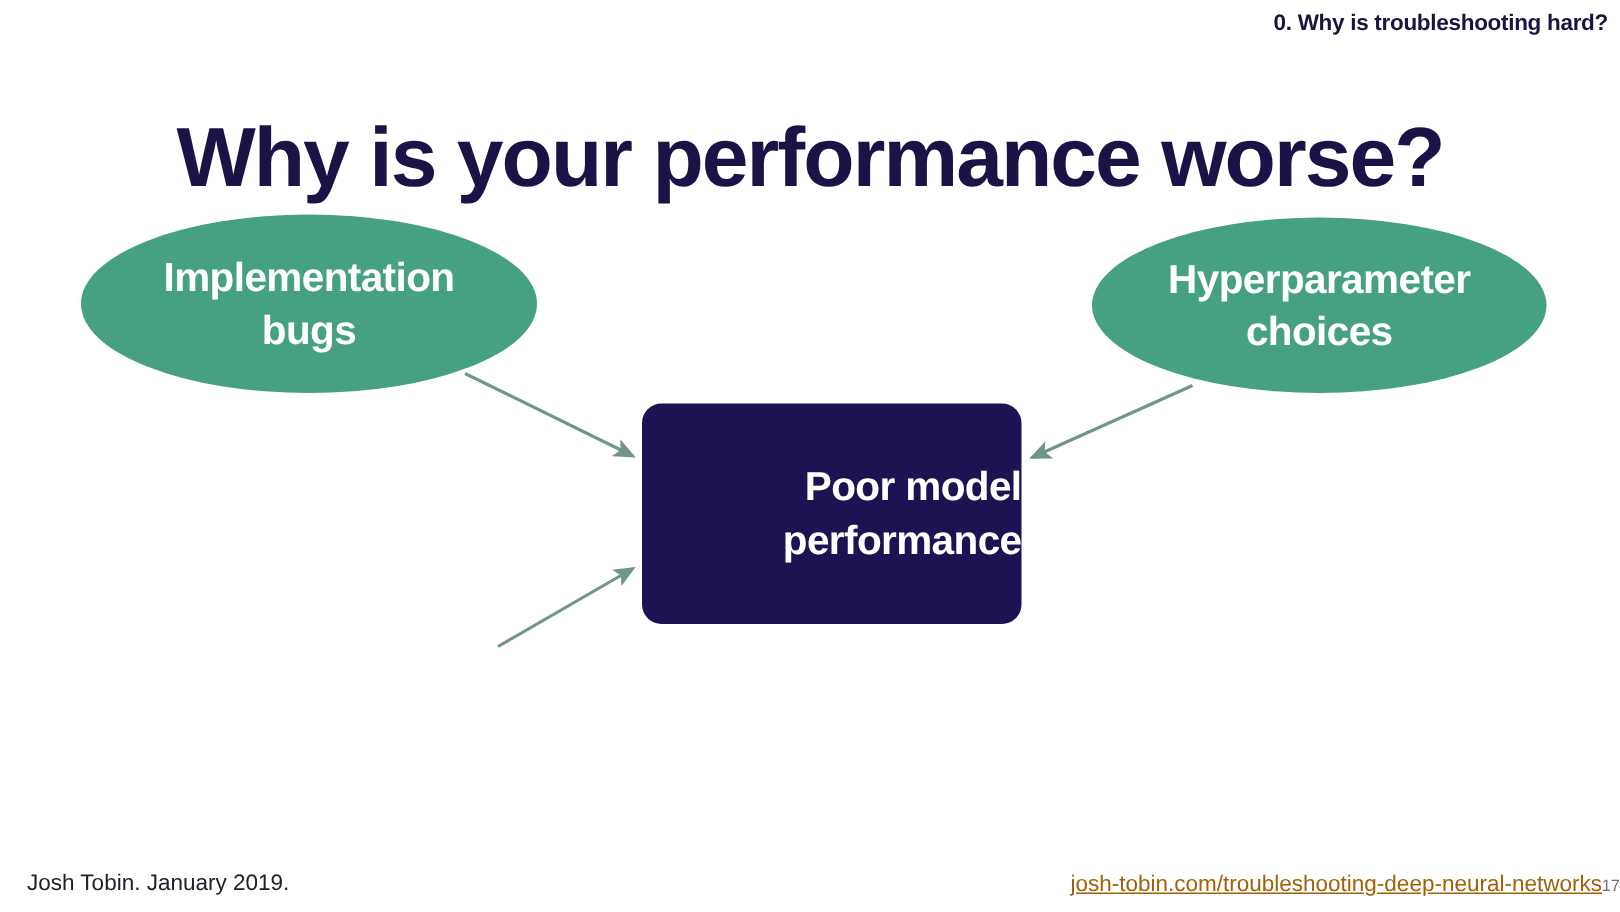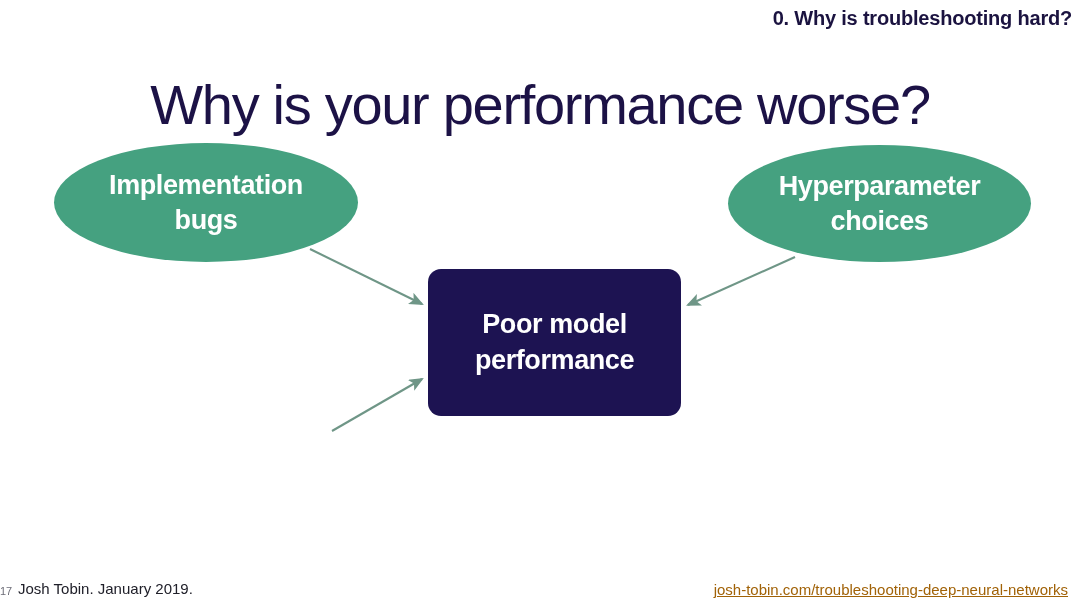--- a/index.html
+++ b/index.html
@@ -16,36 +16,36 @@
     height: 608px;
     background: #ffffff;
     overflow: hidden;
   }
 
   
   #section-header {
     position: absolute;
     top: 7px;
     right: 8px;
-    font-size: 20px;
+    font-size: 15px;
     font-weight: bold;
     color: #1b1340;
     letter-spacing: -0.2px;
     white-space: nowrap;
   }
 
   
   #slide-title {
     position: absolute;
     top: 34px;
     left: 0;
     width: 1080px;
     text-align: center;
     font-size: 56px;
-    font-weight: normal;
+    font-weight: bold;
     color: #1c1246;
     letter-spacing: -1.3px;
     white-space: nowrap;
   }
 
   
   #diagram {
     position: absolute;
     left: 0;
     top: 0;
@@ -101,21 +101,21 @@
     position: absolute;
     left: 414px;
     top: 269px;
     width: 253px;
     height: 147px;
     background: #1d1352;
     border-radius: 13px;
     display: flex;
     align-items: center;
     justify-content: center;
-    text-align: center;
+    text-align: right;
     color: #ffffff;
     font-size: 27px;
     font-weight: bold;
     line-height: 1.3;
     letter-spacing: -0.4px;
     box-sizing: border-box;
   }
 
   
   #footer-author {
@@ -125,21 +125,21 @@
     font-size: 15px;
     color: #20202a;
     white-space: nowrap;
     margin-top: 19px;
   }
   #footer-page-number {
     position: absolute;
     left: 0;
     width: 1080px;
     bottom: 11px;
-    text-align: left;
+    text-align: right;
     font-size: 11px;
     color: #6d6d78;
   }
   #footer-link {
     position: absolute;
     right: 12px;
     bottom: 10px;
     font-size: 15px;
     color: #a16207;
     text-decoration: underline;

